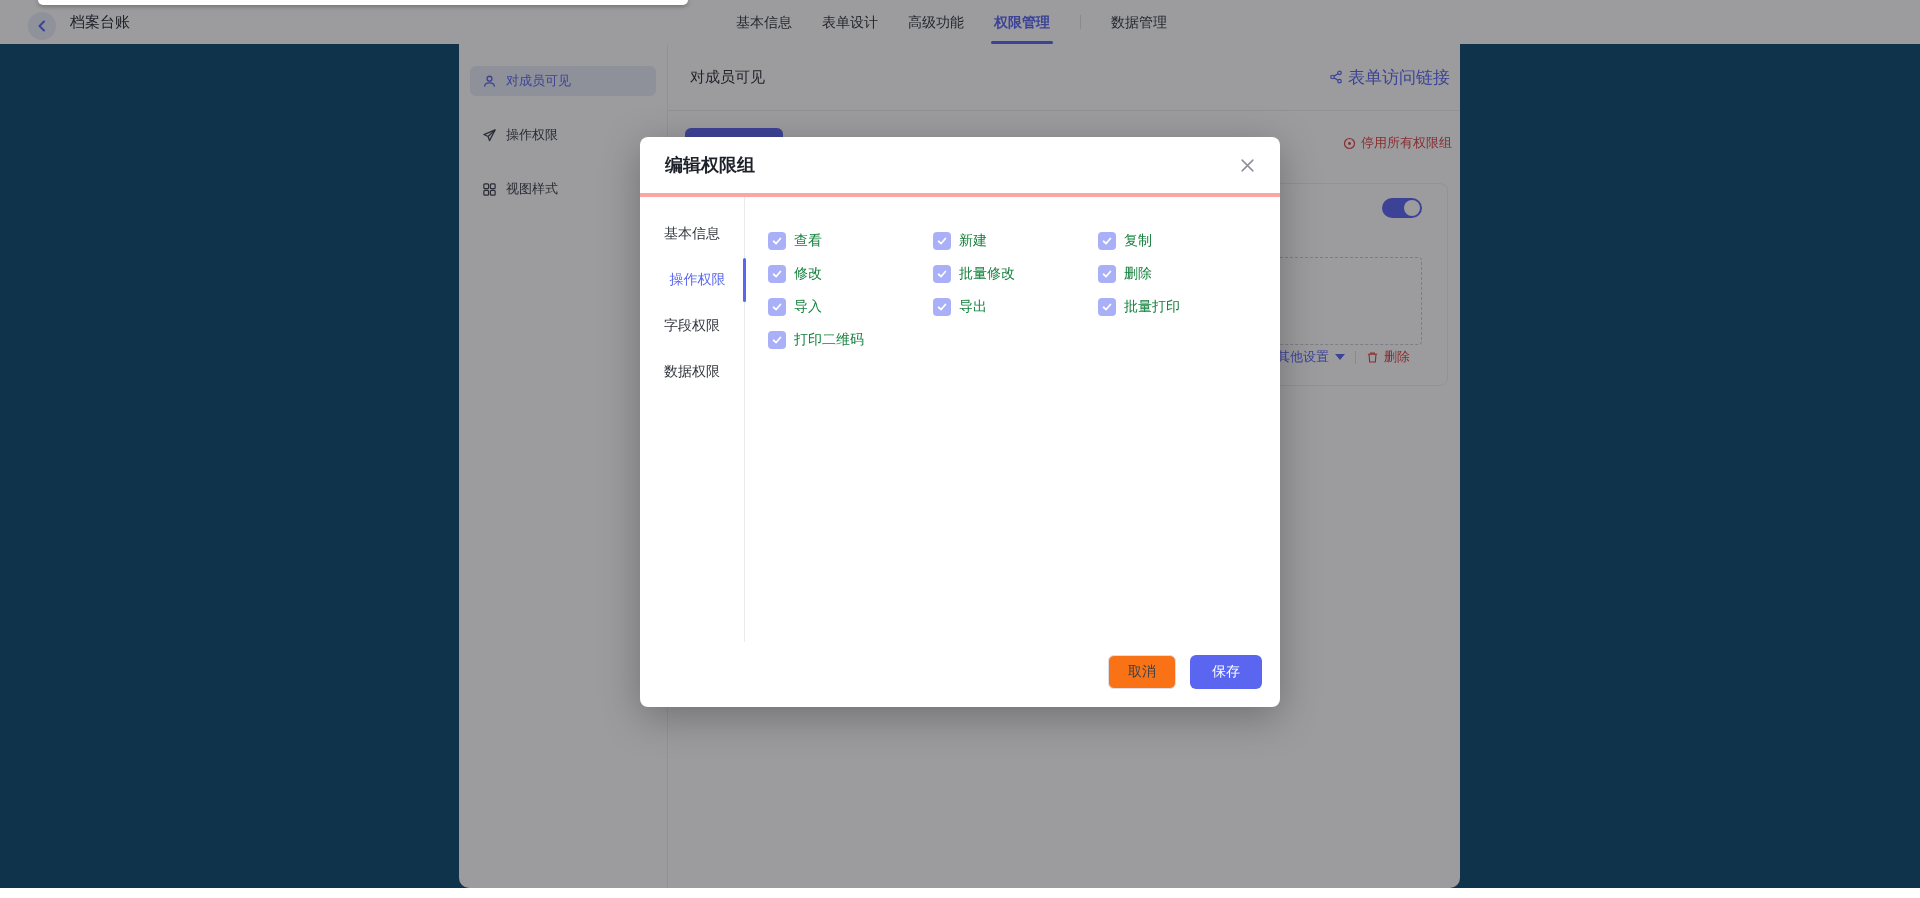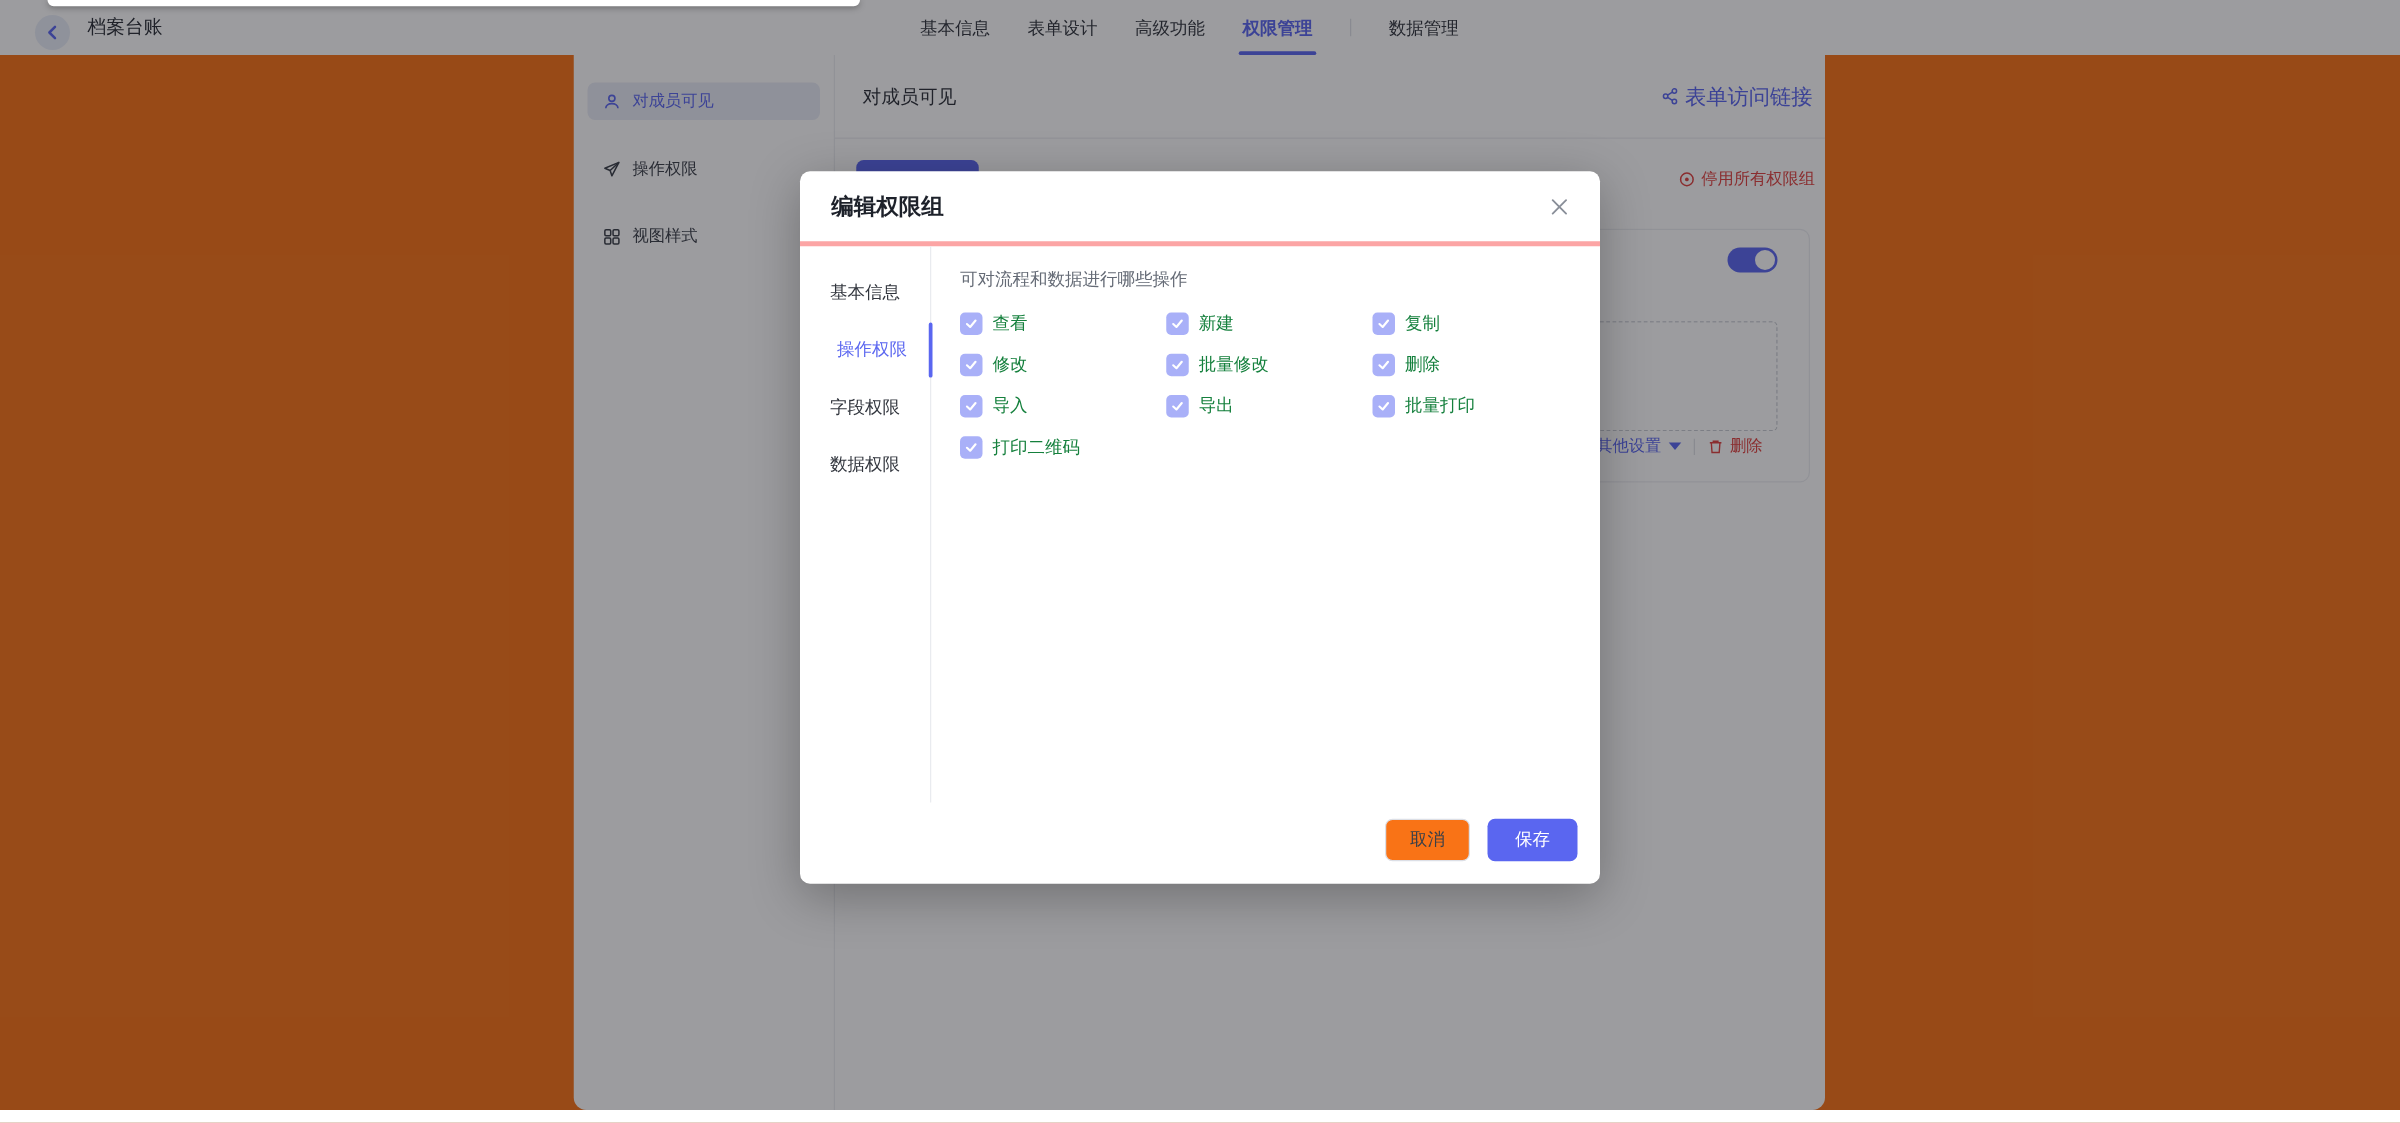--- a/index.html
+++ b/index.html
@@ -1,19 +1,19 @@
 <!DOCTYPE html>
 <html><head>
 <meta charset="utf-8">
 <style>
   html,body{margin:0;padding:0;}
   .stage{position:relative;width:1920px;height:898px;background:#ffffff;overflow:hidden;
          font-family:"Liberation Sans","DejaVu Sans",sans-serif;}
   
-  .app{position:absolute;left:0;top:0;right:0;bottom:10px;background:#f97316;text-decoration:underline;}
+  .app{position:absolute;left:0;top:0;right:0;bottom:10px;background:#0c4a6e;text-decoration:underline;}
   .appbar{position:absolute;left:0;top:0;right:0;height:44px;background:#fff;}
   .back-btn{position:absolute;left:28px;top:12px;width:28px;height:28px;border-radius:50%;
             background:#e9eef9;color:#5a66f0;display:flex;align-items:center;justify-content:center;cursor:pointer;}
   .app-title{position:absolute;left:70px;top:0;height:44px;line-height:44px;font-size:15px;color:#2a2e36;}
   .tabs{position:absolute;left:736px;top:0;height:44px;display:flex;align-items:center;gap:30px;}
   .tab{position:relative;height:44px;line-height:44px;font-size:14px;color:#31353d;cursor:pointer;white-space:nowrap;}
   .tab.active{color:#5a66f0;font-weight:bold;}
   .tab.active::after{content:"";position:absolute;left:-3px;right:-3px;bottom:0;height:3px;background:#5a66f0;border-radius:2px;}
   .tab-divider{width:1px;height:14px;background:#dfe1e7;}
   .panel{position:absolute;left:459px;top:44px;width:1001px;bottom:0;background:#fff;
@@ -201,21 +201,20 @@
 
     <div class="modal-body">
       <div class="modal-nav">
         <div class="modal-nav-item">基本信息</div>
         <div class="modal-nav-item active">操作权限</div>
         <div class="modal-nav-item">字段权限</div>
         <div class="modal-nav-item">数据权限</div>
       </div>
 
       <div class="perm-area">
-        <div class="perm-heading">可对流程和数据进行哪些操作</div>
         <div class="perm-grid">
 
           <div class="perm-item">
             <span class="checkbox">
                 <svg width="12" height="12" viewBox="0 0 14 14">
                   <polyline points="3,7.3 6,10 11,4" fill="none" stroke="#fff" stroke-width="2" stroke-linecap="round" stroke-linejoin="round"></polyline>
                 </svg>
               </span>
             <span>查看</span>
           </div>

